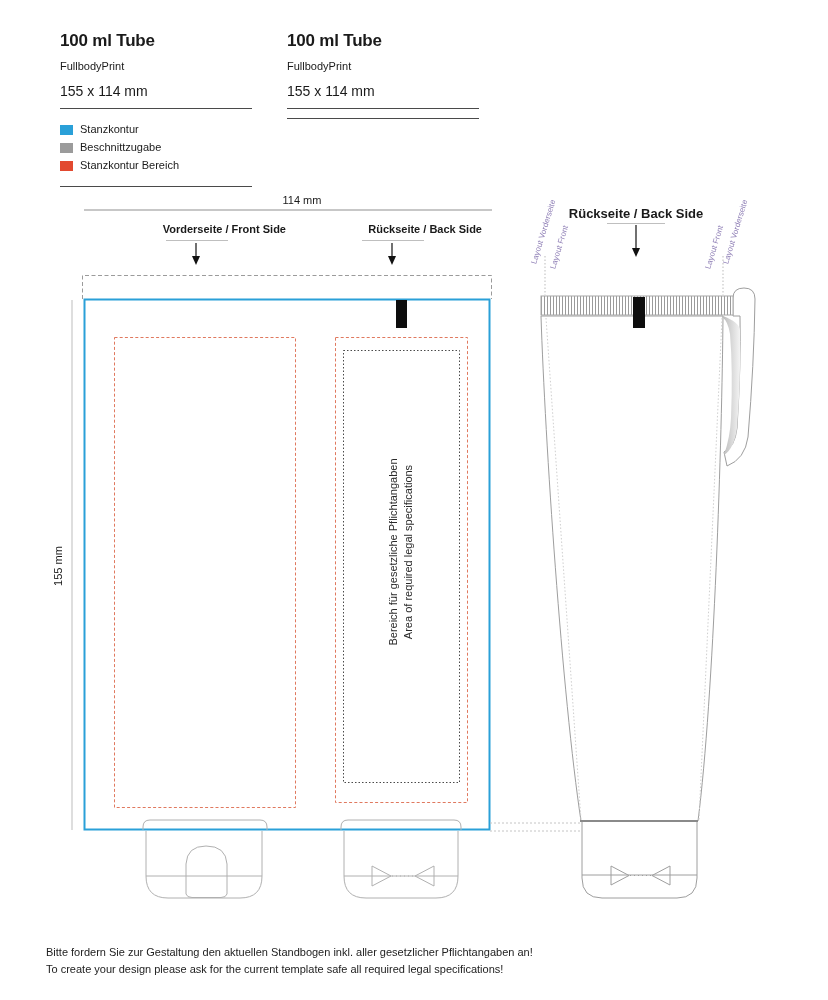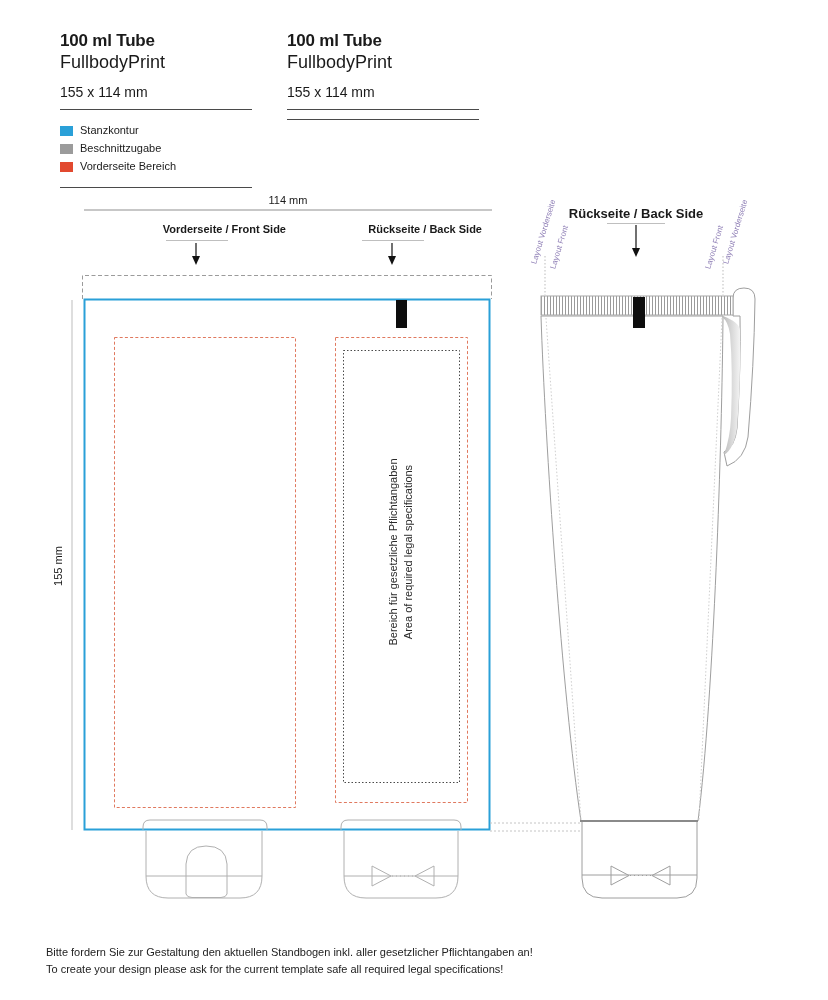--- a/index.html
+++ b/index.html
@@ -2,21 +2,21 @@
 <html><head>
 <meta charset="utf-8">
 <style>
   html,body{margin:0;padding:0;background:#fff;}
   #page{position:relative;width:828px;height:1000px;background:#fff;overflow:hidden;
         font-family:"Liberation Sans",sans-serif;color:#1a1a1a;border-radius:7px;}
   .abs{position:absolute;}
   
   .legend{width:192px;}
   .legend h1{margin:0;font-size:17px;font-weight:700;letter-spacing:-.2px;}
-  .legend .sub{font-size:18px;margin-top:1px;}
+  .legend .sub{font-size:11px;margin-top:9px;}
   .legend .dims{font-size:14px;margin-top:11px;}
   .legend .rule{border-top:1px solid #4a4a4a;margin-top:9px;}
   .legend .items{padding:8px 0 6px 0;}
   .legend .item{display:flex;align-items:flex-end;height:18px;}
   .legend .swatch{width:13px;height:10px;margin-right:7px;flex:0 0 auto;}
   .legend .lbl{font-size:11px;}
   
   .dimlabel{font-size:11px;color:#1a1a1a;text-align:center;}
   .arrowlabel{font-size:11px;font-weight:700;text-align:right;white-space:nowrap;}
   .tubetitle{font-size:13px;font-weight:700;text-align:center;white-space:nowrap;}
@@ -40,21 +40,21 @@
       <div class="item">
         <span class="swatch" style="background-color: rgb(42, 160, 216);"></span>
         <span class="lbl">Stanzkontur</span>
       </div>
       <div class="item">
         <span class="swatch" style="background-color: rgb(155, 155, 155);"></span>
         <span class="lbl">Beschnittzugabe</span>
       </div>
       <div class="item">
         <span class="swatch" style="background-color: rgb(226, 73, 47);"></span>
-        <span class="lbl">Vorderseite Bereich</span>
+        <span class="lbl">Stanzkontur Bereich</span>
       </div>
     </div>
     <div class="rule"></div>
   </div>
 
   <div class="abs legend" style="left:287px;top:31px;">
     <h1>100 ml Tube</h1>
     <div class="sub">FullbodyPrint</div>
     <div class="dims">155 x 114 mm</div>
     <div class="rule"></div>
@@ -140,21 +140,21 @@
 
       <line x1="580" y1="821" x2="698" y2="821" stroke="#8a8a8a" stroke-width="2"></line>
       <path d="M 582,822 L 582,878 Q 582,898 602,898 L 677,898 Q 697,898 697,878 L 697,822" fill="none" stroke="#9e9e9e" stroke-width="1"></path>
       <line x1="582" y1="875" x2="697" y2="875" stroke="#9e9e9e" stroke-width="1"></line>
       <polygon points="611,866 611,885 629,875.5" fill="none" stroke="#9e9e9e" stroke-width="1"></polygon>
       <polygon points="670,866 670,885 652,875.5" fill="none" stroke="#9e9e9e" stroke-width="1"></polygon>
       <line x1="630" y1="875.5" x2="651" y2="875.5" stroke="#9e9e9e" stroke-width="1" stroke-dasharray="1 3"></line>
     </g>
   </svg>
 
-  <div class="abs dimlabel" style="left:258px;top:194px;width:60px;">114 mm</div>
+  <div class="abs dimlabel" style="left:272px;top:194px;width:60px;">114 mm</div>
   <div class="abs dimlabel rot90" style="left:34px;top:560px;width:48px;">155 mm</div>
 
   <div class="abs arrowlabel" style="left:106px;top:223px;width:180px;">Vorderseite / Front Side</div>
   <div class="abs arrowlabel" style="left:302px;top:223px;width:180px;">Rückseite / Back Side</div>
   <div class="abs tubetitle" style="left:546px;top:206px;width:180px;">Rückseite / Back Side</div>
 
   <div class="abs legal" style="left:246px;top:537px;">
     <div>Bereich für gesetzliche Pflichtangaben</div>
     <div>Area of required legal specifications</div>
   </div>

